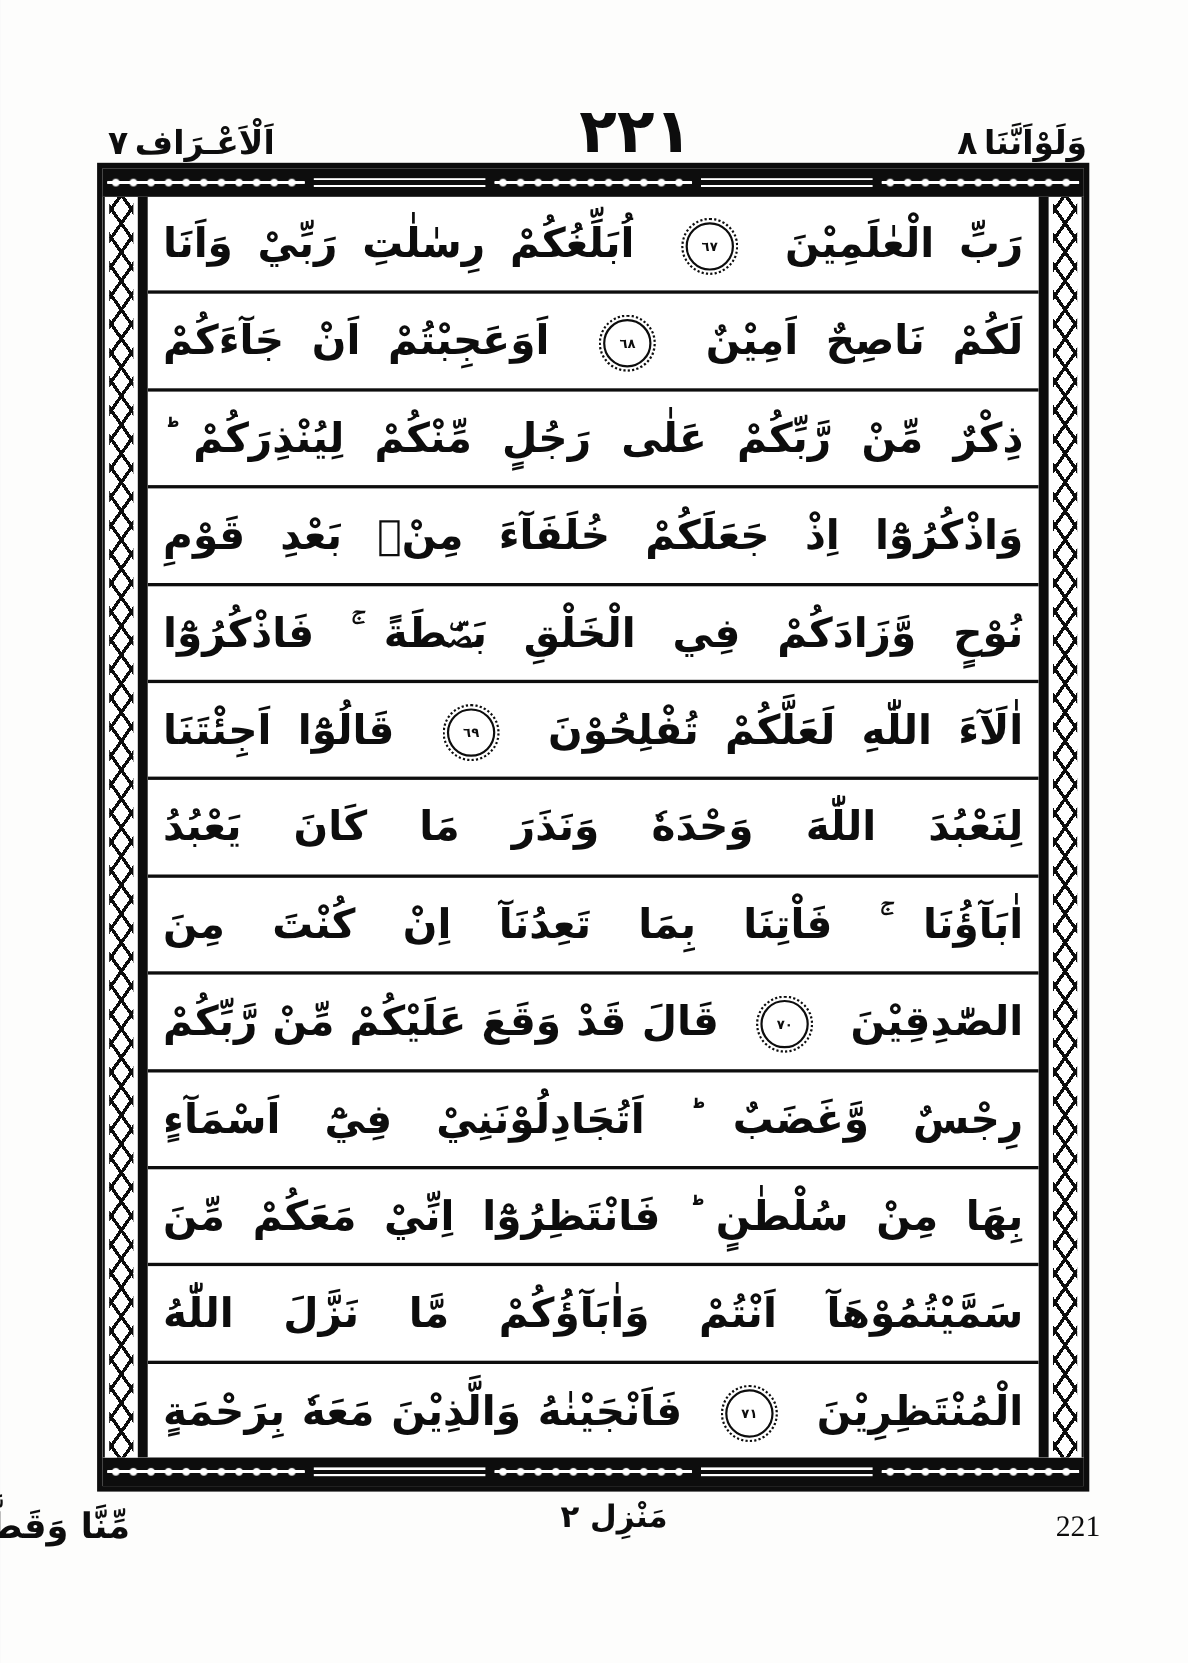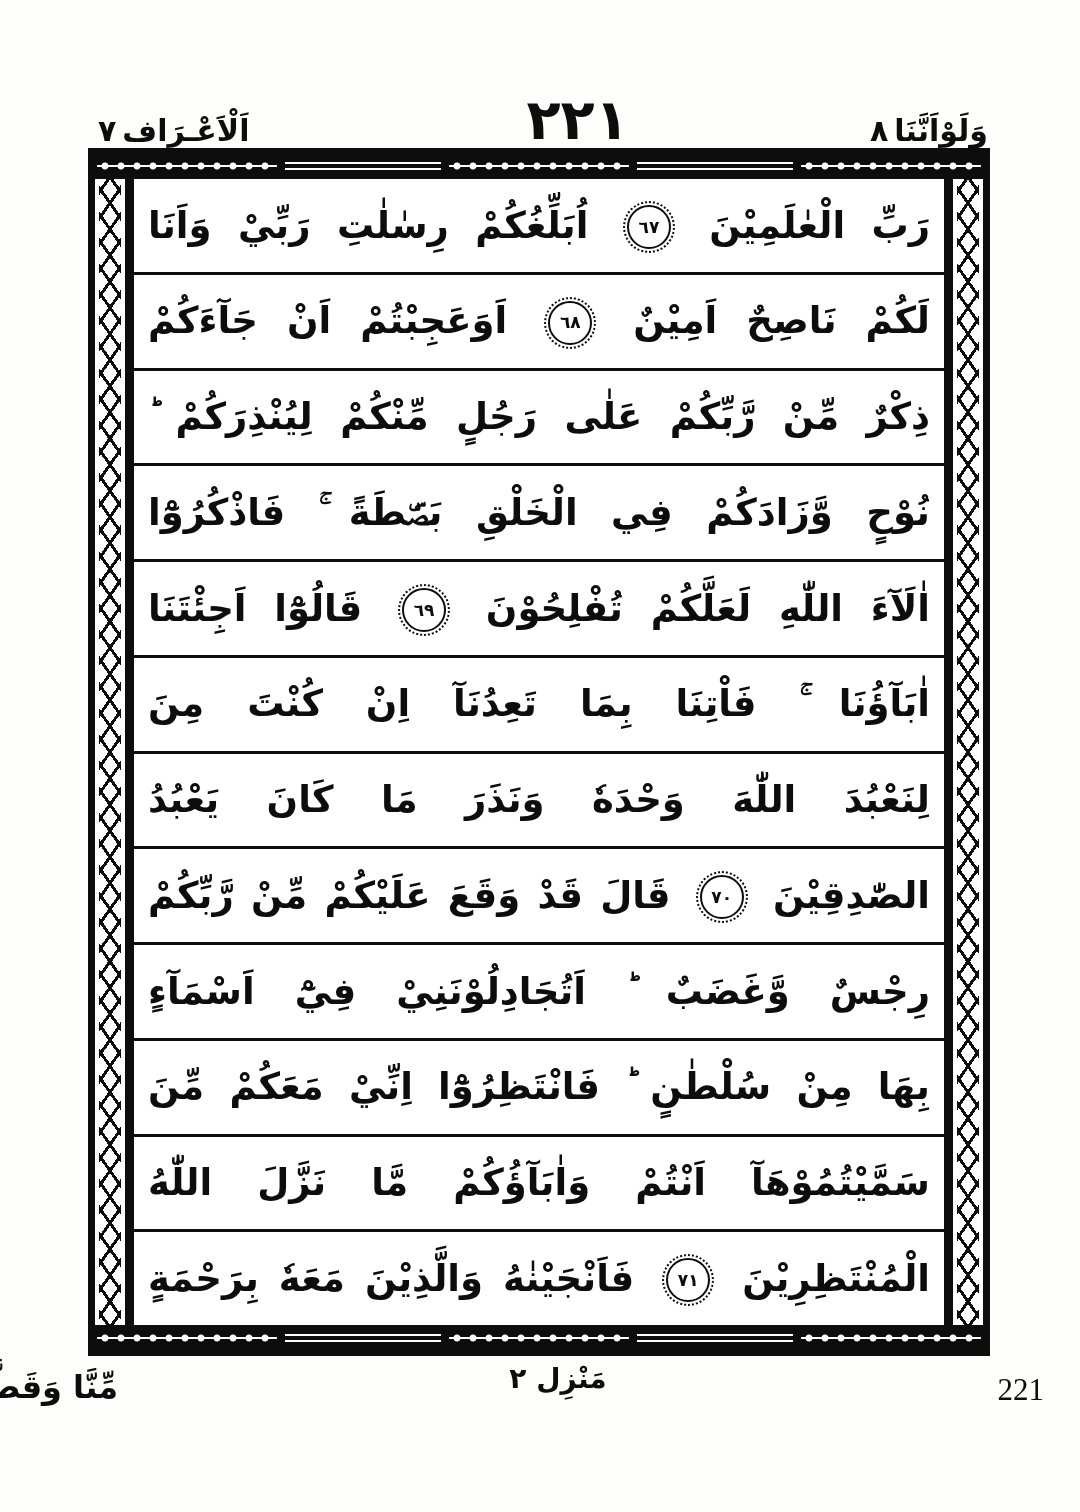--- a/index.html
+++ b/index.html
@@ -88,39 +88,39 @@
     font-size:37px;font-weight:bold;
     line-height:1.55;
     font-family:"DejaVu Sans",sans-serif;
     white-space:nowrap;
   }
   .seg{white-space:normal;}
   .ayah{
     display:inline-flex;align-items:center;justify-content:center;
     width:40px;height:40px;border:2.5px solid #0d0d0d;border-radius:50%;
     outline:2px dotted #0d0d0d;outline-offset:2px;
-    font-size:17px;font-weight:bold;line-height:1;
-    vertical-align:middle;margin:0 12px;
+    font-size:12px;font-weight:bold;line-height:1;
+    vertical-align:middle;margin:0 24px;
     flex:0 0 auto;
   }
   .ayah:empty{display:none;}
 
   
   .footer-manzil{
     position:absolute;left:0;right:0;top:1362px;
     text-align:center;font-size:28px;font-weight:bold;margin-left:36px;
   }
   .footer-catchword{
     position:absolute;right:962px;top:1368px;
     left:90px;text-align:left;font-size:32px;font-weight:bold;
     direction:rtl;white-space:nowrap;
   }
   .footer-pagenum{
-    position:absolute;left:984px;top:1372px;width:60px;
-    font-family:"Liberation Serif",serif;font-size:31px;
+    position:absolute;left:940px;top:1372px;width:60px;
+    font-family:"Liberation Serif",serif;font-size:27px;
     direction:ltr;text-align:right;
   }
 </style>
 </head>
 <body>
 
 <div class="page">
 
   <div class="header">
     <div class="hdr-side">
@@ -164,44 +164,49 @@
             <span class="seg">اَوَعَجِبْتُمْ اَنْ جَآءَكُمْ</span>
           </div>
         </div>
 
         <div class="qline">
           <div class="qtext">
             <span class="seg">ذِكْرٌ مِّنْ رَّبِّكُمْ عَلٰى رَجُلٍ مِّنْكُمْ لِيُنْذِرَكُمْ ؕ</span>
           </div>
         </div>
 
+        <div class="qline">
+          <div class="qtext">
+            <span class="seg">وَاذْكُرُوْٓا اِذْ جَعَلَكُمْ خُلَفَآءَ مِنْۢ بَعْدِ قَوْمِ</span>
+          </div>
+        </div>
 
         <div class="qline">
           <div class="qtext">
             <span class="seg">نُوْحٍ وَّزَادَكُمْ فِي الْخَلْقِ بَصْۜطَةً ۚ فَاذْكُرُوْٓا</span>
           </div>
         </div>
 
         <div class="qline">
           <div class="qtext">
             <span class="seg">اٰلَآءَ اللّٰهِ لَعَلَّكُمْ تُفْلِحُوْنَ</span>
             <span class="ayah">٦٩</span>
             <span class="seg">قَالُوْٓا اَجِئْتَنَا</span>
           </div>
         </div>
 
         <div class="qline">
           <div class="qtext">
+            <span class="seg">لِنَعْبُدَ اللّٰهَ وَحْدَهٗ وَنَذَرَ مَا كَانَ يَعْبُدُ</span>
+          </div>
+        </div>
+
+        <div class="qline">
+          <div class="qtext">
             <span class="seg">اٰبَآؤُنَا ۚ فَاْتِنَا بِمَا تَعِدُنَآ اِنْ كُنْتَ مِنَ</span>
-          </div>
-        </div>
-
-        <div class="qline">
-          <div class="qtext">
-            <span class="seg">لِنَعْبُدَ اللّٰهَ وَحْدَهٗ وَنَذَرَ مَا كَانَ يَعْبُدُ</span>
           </div>
         </div>
 
         <div class="qline">
           <div class="qtext">
             <span class="seg">الصّٰدِقِيْنَ</span>
             <span class="ayah">٧٠</span>
             <span class="seg">قَالَ قَدْ وَقَعَ عَلَيْكُمْ مِّنْ رَّبِّكُمْ</span>
           </div>
         </div>

